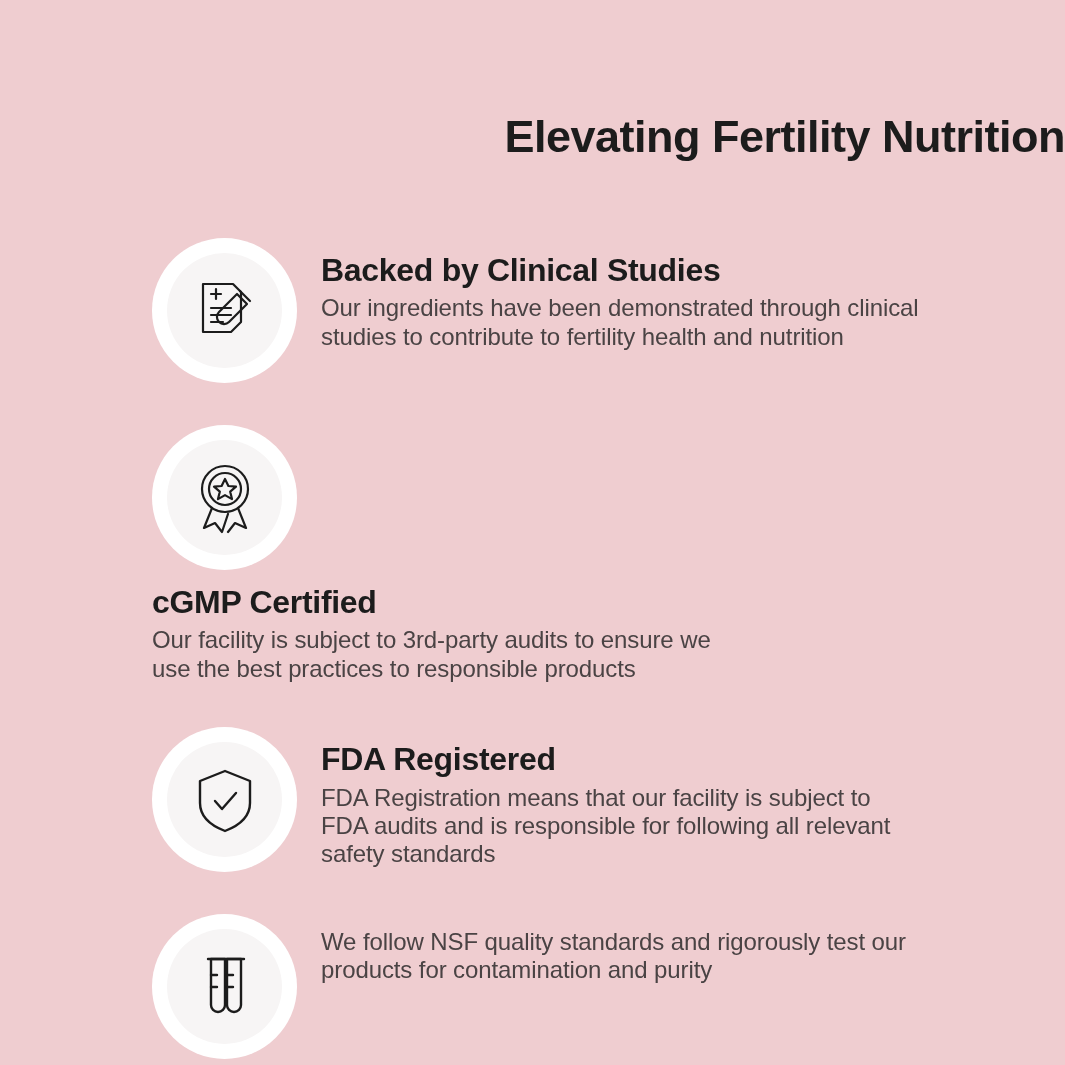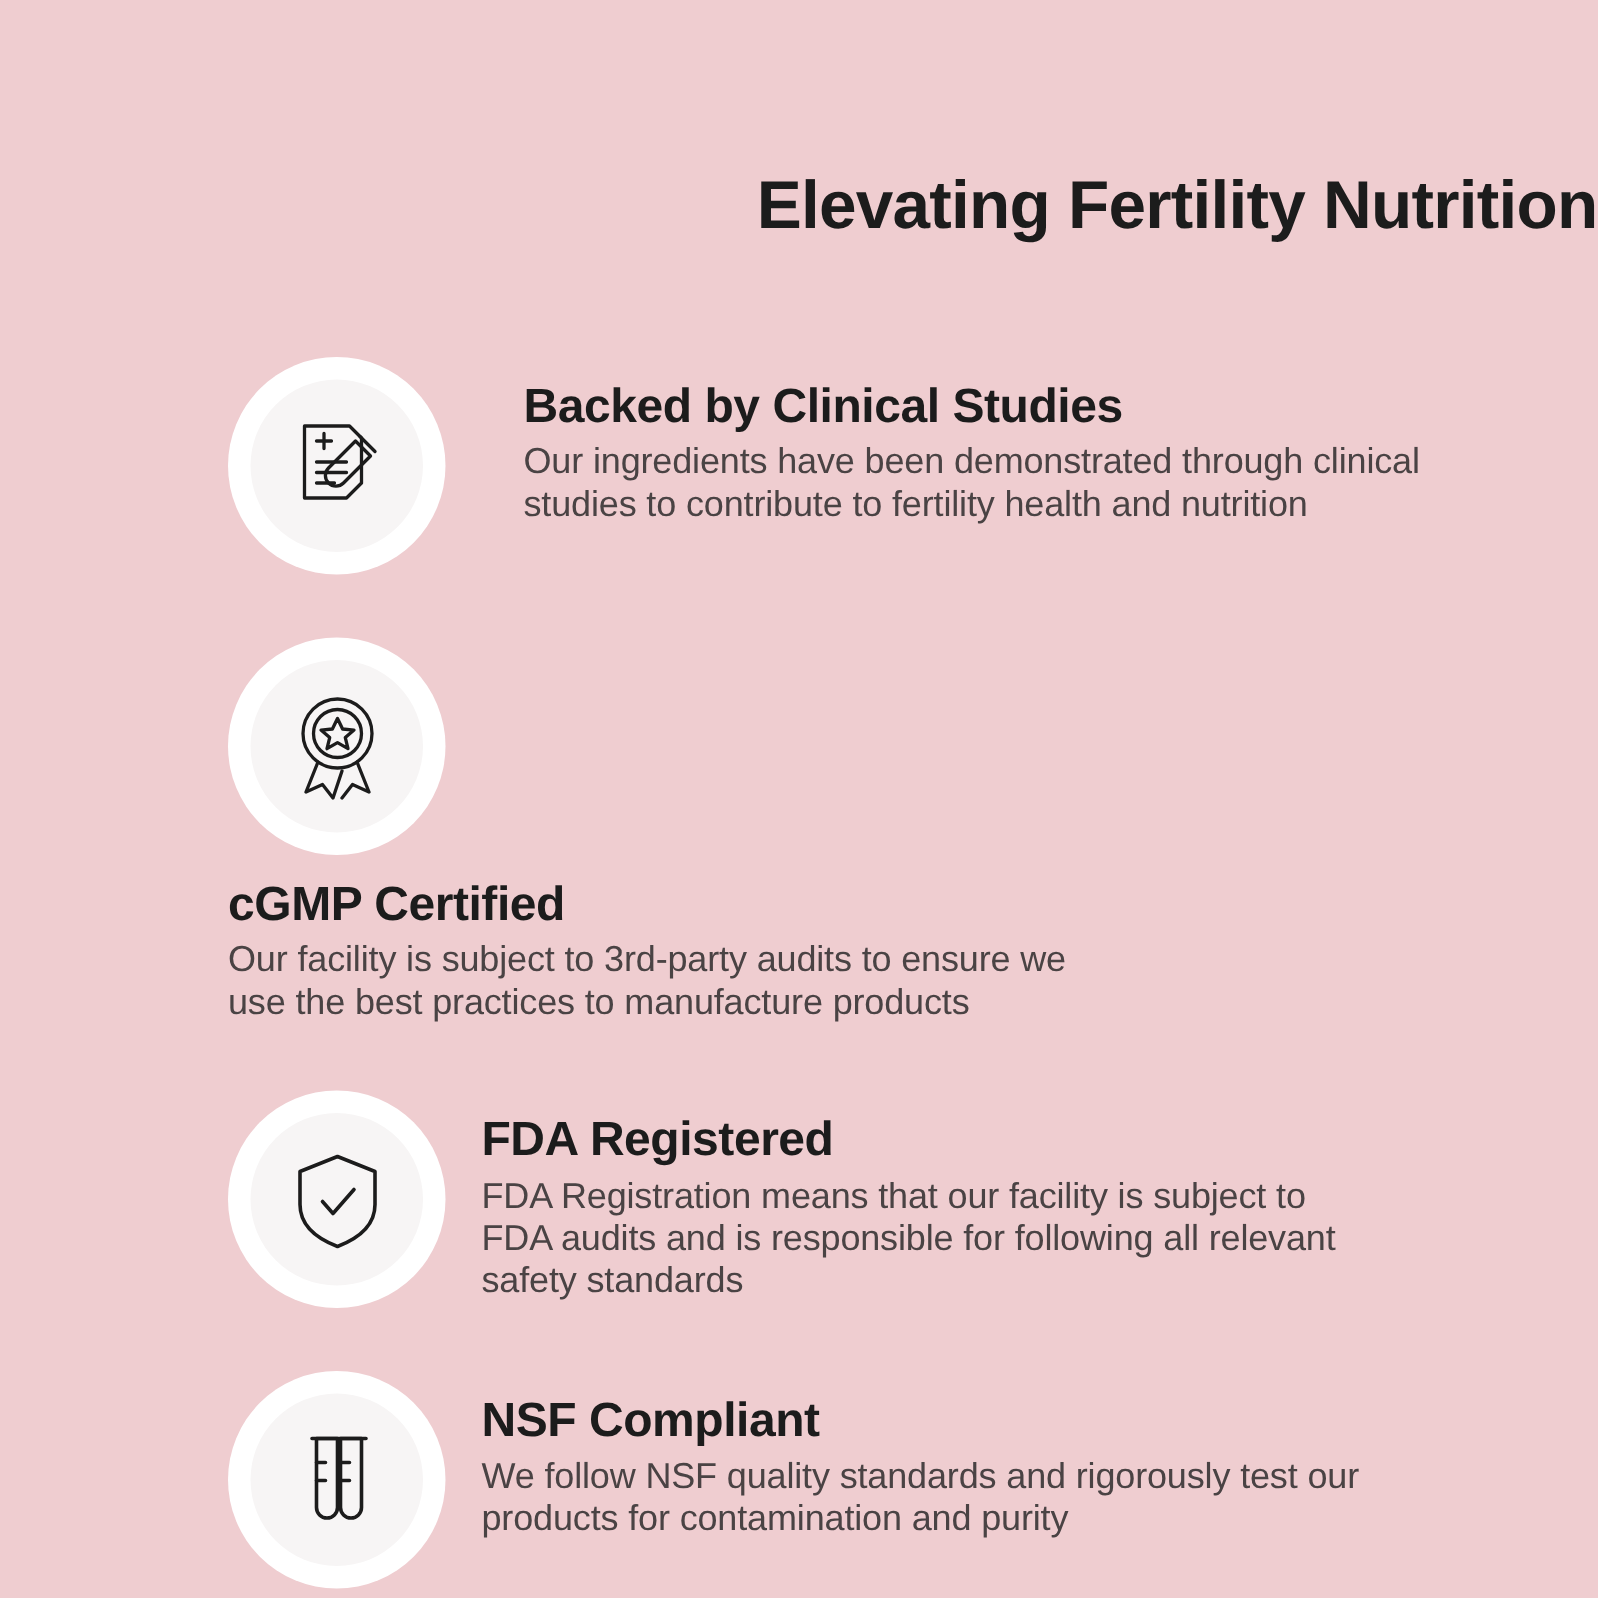--- a/index.html
+++ b/index.html
@@ -78,21 +78,21 @@
     line-height: 1.15;
   }
   .feature-desc {
     color: #4a4344;
     font-size: 24px;
     line-height: 1.18;
     margin: 0;
     letter-spacing: -0.1px;
   }
   
-  .row-1 { margin-top: 0; gap: 28px; }
+  .row-1 { margin-top: 0; }
   .row-2 { margin-top: 42px; flex-direction: column; }
   .row-3 { margin-top: 44px; }
   .row-4 { margin-top: 42px; }
 </style>
 </head>
 <body>
 
 <div class="page">
 
   <h1 class="page-title">Elevating Fertility Nutrition</h1>
@@ -128,21 +128,21 @@
               <circle cx="39" cy="31" r="16"></circle>
               <path d="M39 21 l3.4 7 7.6 .7 -5.8 5 1.8 7.4 -7-4 -7 4 1.8-7.4 -5.8-5 7.6-.7 z"></path>
               <path d="M26 50 l-8 20 11-5 7 9 6-18"></path>
               <path d="M52 50 l8 20 -11-5 -7 9"></path>
             </svg>
           </span>
         </div>
       </div>
       <div class="feature-text">
         <p class="feature-title">cGMP Certified</p>
-        <p class="feature-desc">Our facility is subject to 3rd-party audits to ensure we use the best practices to manufacture products</p>
+        <p class="feature-desc">Our facility is subject to 3rd-party audits to ensure we use the best practices to responsible products</p>
       </div>
     </div>
 
     <div class="feature row-3">
       <div class="icon-wrap">
         <div class="icon-inner">
           <span>
             <svg width="74" height="74" viewBox="0 0 74 74" fill="none" stroke="#1c1c1c" stroke-width="2.4" stroke-linecap="round" stroke-linejoin="round">
               <path d="M37 8 L62 18 v22 c0 15 -12 23 -25 28 C24 63 12 55 12 40 V18 z"></path>
               <path d="M27 38 l7 8 14 -16"></path>
@@ -163,19 +163,18 @@
             <svg width="72" height="72" viewBox="0 0 72 72" fill="none" stroke="#1c1c1c" stroke-width="2.4" stroke-linecap="round" stroke-linejoin="round">
               <path d="M22 8 h14 v46 a7 7 0 0 1 -14 0 z"></path>
               <path d="M38 8 h14 v46 a7 7 0 0 1 -14 0 z"></path>
               <path d="M22 24 h6 M22 36 h6 M38 24 h6 M38 36 h6"></path>
               <path d="M19 8 h20 M35 8 h20"></path>
             </svg>
           </span>
         </div>
       </div>
       <div class="feature-text">
-        <p class="feature-title">NSF Compliant</p>
         <p class="feature-desc">We follow NSF quality standards and rigorously test our products for contamination and purity</p>
       </div>
     </div>
 
   </div>
 </div>
 
 </body></html>

